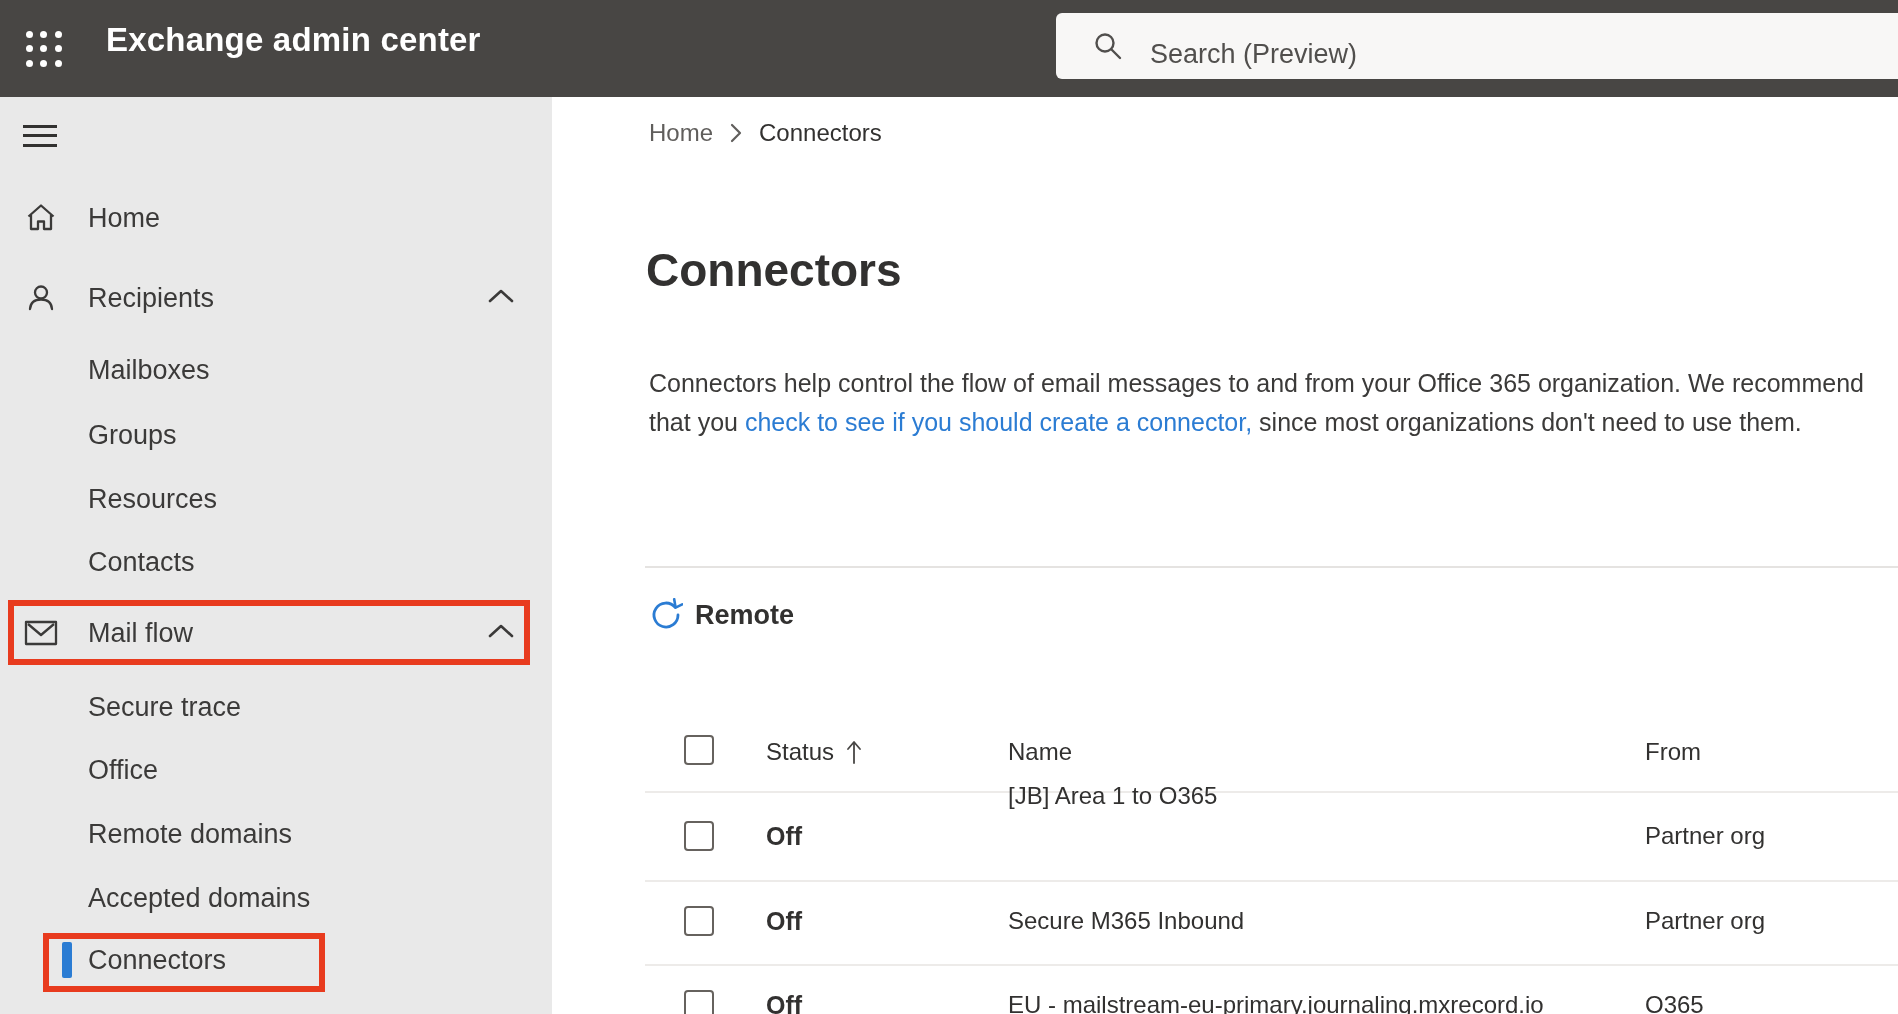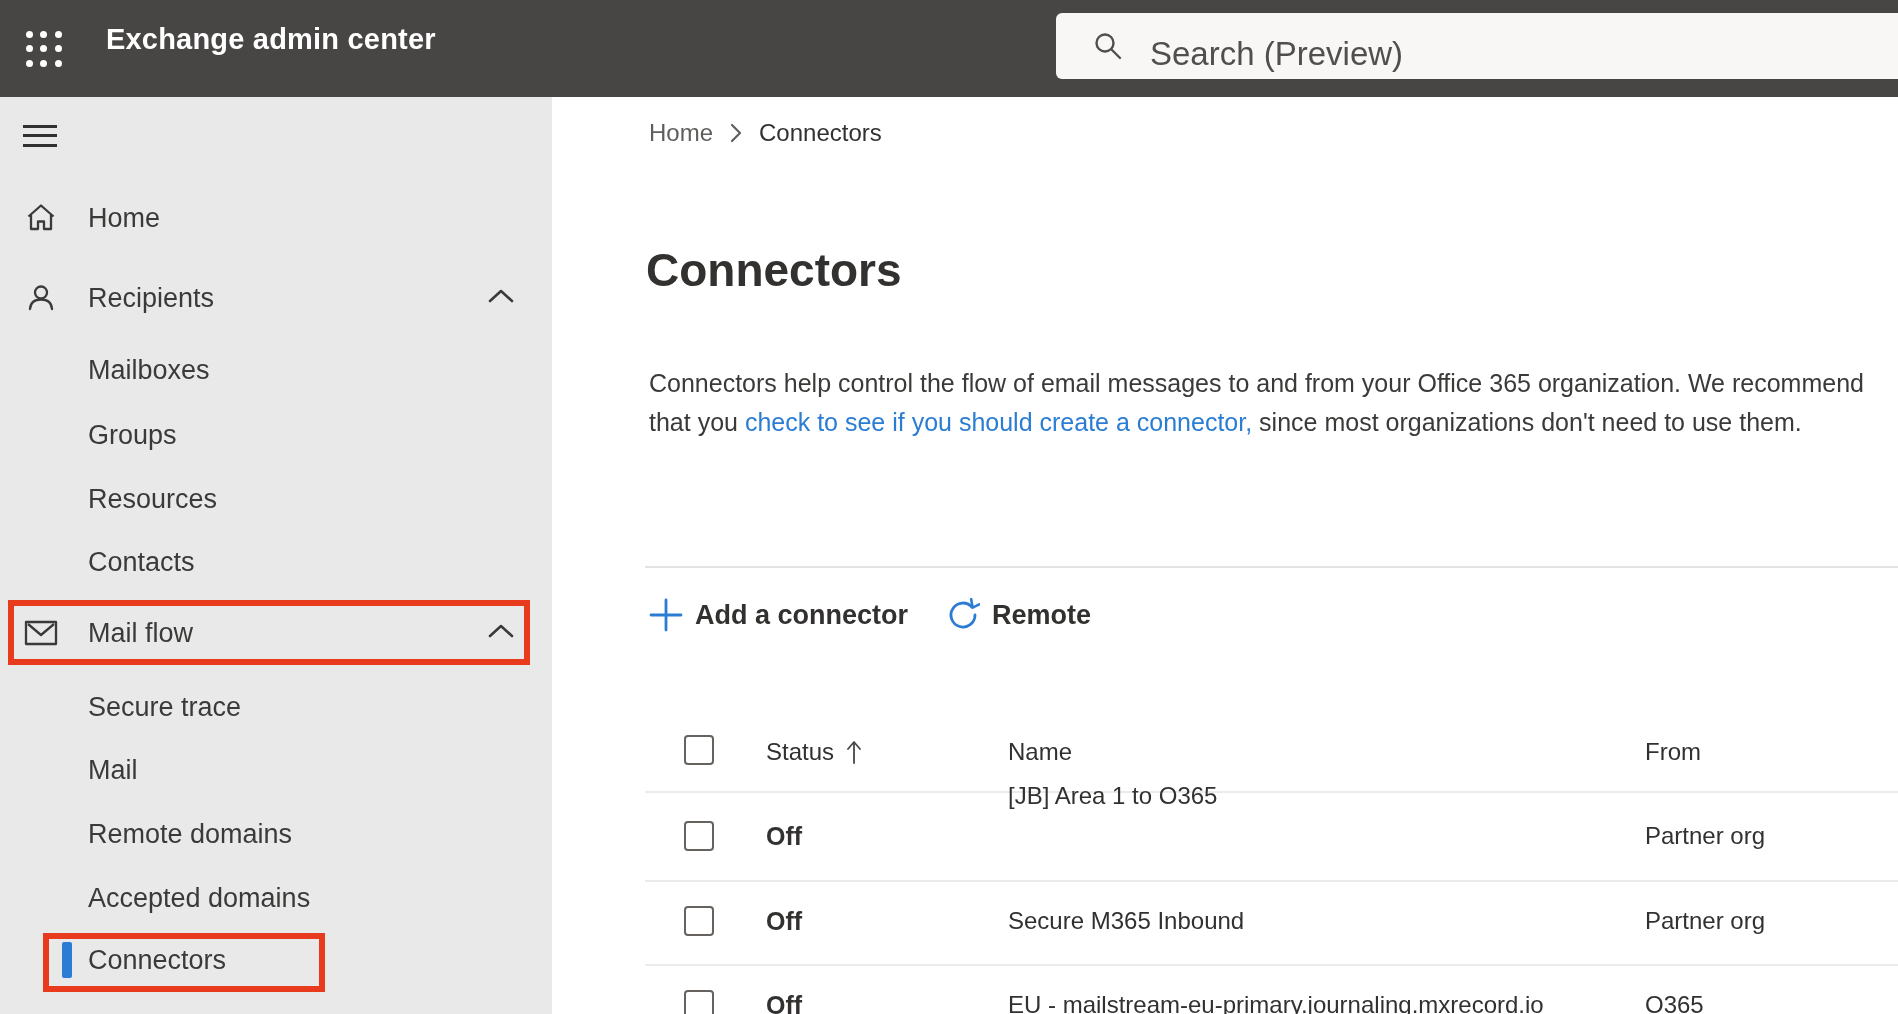--- a/index.html
+++ b/index.html
@@ -17,26 +17,26 @@
   body{font-family:"Liberation Sans",sans-serif;background:#fff;}
   .stage{position:relative;width:1898px;height:1014px;overflow:hidden;background:#fff;}
 
   
   .topbar{position:absolute;left:0;top:0;width:100%;height:97px;background:var(--topbar);}
   .waffle{position:absolute;left:22px;top:27px;width:44px;height:44px;display:grid;
           grid-template-columns:repeat(3,1fr);grid-template-rows:repeat(3,1fr);
           align-items:center;justify-items:center;cursor:pointer;}
   .waffle i{width:7px;height:7px;border-radius:50%;background:#fff;}
   .app-title{position:absolute;left:106px;top:0;height:79px;display:flex;align-items:center;
-             color:#fff;font-size:29px;font-weight:600;letter-spacing:.2px;}
+             color:#fff;font-size:33px;font-weight:600;letter-spacing:.2px;}
   .searchbox{position:absolute;left:1056px;top:13px;width:850px;height:66px;background:#f8f7f6;
              border-radius:6px;display:flex;align-items:center;padding-left:36px;}
   .searchbox svg{flex:0 0 auto;}
   .searchbox input{border:none;outline:none;background:transparent;margin-left:26px;
-                   font-family:"Liberation Sans",sans-serif;font-size:33px;color:var(--ink2);width:600px;margin-top:16px;}
+                   font-family:"Liberation Sans",sans-serif;font-size:27px;color:var(--ink2);width:600px;margin-top:16px;}
   .searchbox input::placeholder{color:#514f4d;opacity:1;}
 
   
   .sidebar{position:absolute;left:0;top:97px;width:552px;bottom:0;background:var(--sidebar);}
   .hamburger{position:absolute;left:23px;top:28px;width:34px;height:22px;cursor:pointer;}
   .hamburger i{position:absolute;left:0;width:34px;height:3px;background:var(--ink);}
   .hamburger i:nth-child(1){top:0;} .hamburger i:nth-child(2){top:9px;} .hamburger i:nth-child(3){top:19px;}
   .nav-item{position:absolute;left:0;width:100%;height:48px;display:flex;align-items:center;cursor:pointer;}
   .nav-item .nicon{position:absolute;left:24px;width:34px;height:34px;display:flex;align-items:center;justify-content:center;}
   .nav-item .nlabel{position:absolute;left:88px;font-size:27px;color:var(--ink2);white-space:nowrap;}
@@ -155,21 +155,21 @@
         <svg width="26" height="16" viewBox="0 0 26 16" fill="none" stroke="#3b3a39" stroke-width="2.6" stroke-linecap="round" stroke-linejoin="round">
           <polyline points="2,13 13,3 24,13"></polyline>
         </svg>
       </span>
     </div>
 
     <div class="nav-item" style="top:586px">
       <span class="nlabel">Secure trace</span>
     </div>
     <div class="nav-item" style="top:649px">
-      <span class="nlabel">Mail</span>
+      <span class="nlabel">Office</span>
     </div>
     <div class="nav-item" style="top:713px">
       <span class="nlabel">Remote domains</span>
     </div>
     <div class="nav-item" style="top:777px">
       <span class="nlabel">Accepted domains</span>
     </div>
     <div class="nav-item" style="top:839px">
       <span class="accent-bar" style="top:6px"></span>
       <span class="nlabel">Connectors</span>
@@ -189,27 +189,20 @@
       <span class="bc-cur">Connectors</span>
     </div>
 
     <h1 class="page-title">Connectors</h1>
 
     <p class="page-desc"><span>Connectors help control the flow of email messages to and from your Office 365 organization. We recommend that you </span><a>check to see if you should create a connector,</a><span> since most organizations don't need to use them.</span></p>
 
     <div class="hline" style="left:93px;right:0;top:469px"></div>
 
     <div class="toolbar">
-      <div class="tool-btn">
-        <svg width="34" height="34" viewBox="0 0 34 34" stroke="#2b7cd3" stroke-width="2.8" stroke-linecap="round">
-          <line x1="17" y1="2" x2="17" y2="32"></line>
-          <line x1="2" y1="17" x2="32" y2="17"></line>
-        </svg>
-        <span class="tlabel">Add a connector</span>
-      </div>
       <div class="tool-btn">
         <svg width="34" height="34" viewBox="0 0 34 34" fill="none">
           <path d="M26.2 9.3 A12 12 0 1 0 29 17" stroke="#2b7cd3" stroke-width="2.8" fill="none" stroke-linecap="round"></path>
           <polyline points="25.2,1.2 26.6,9.6 33.2,6.4" stroke="#2b7cd3" stroke-width="2.6" fill="none" stroke-linecap="round" stroke-linejoin="round"></polyline>
         </svg>
         <span class="tlabel">Remote</span>
       </div>
     </div>
 
     <div class="thead">

